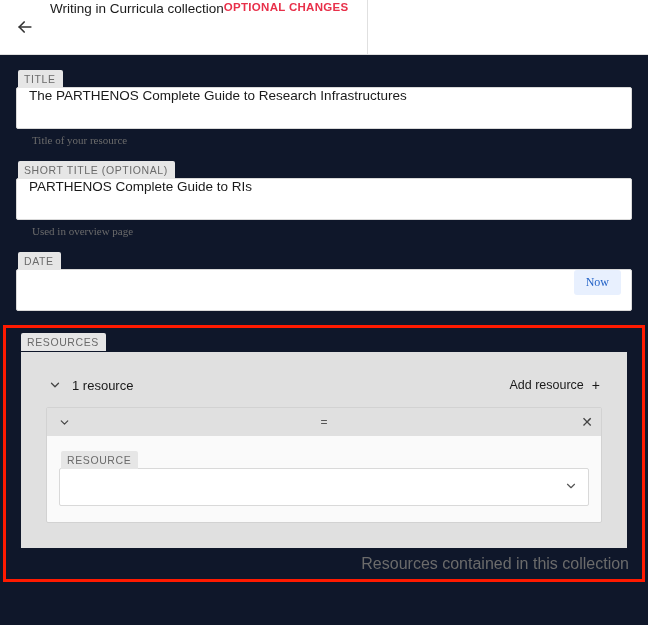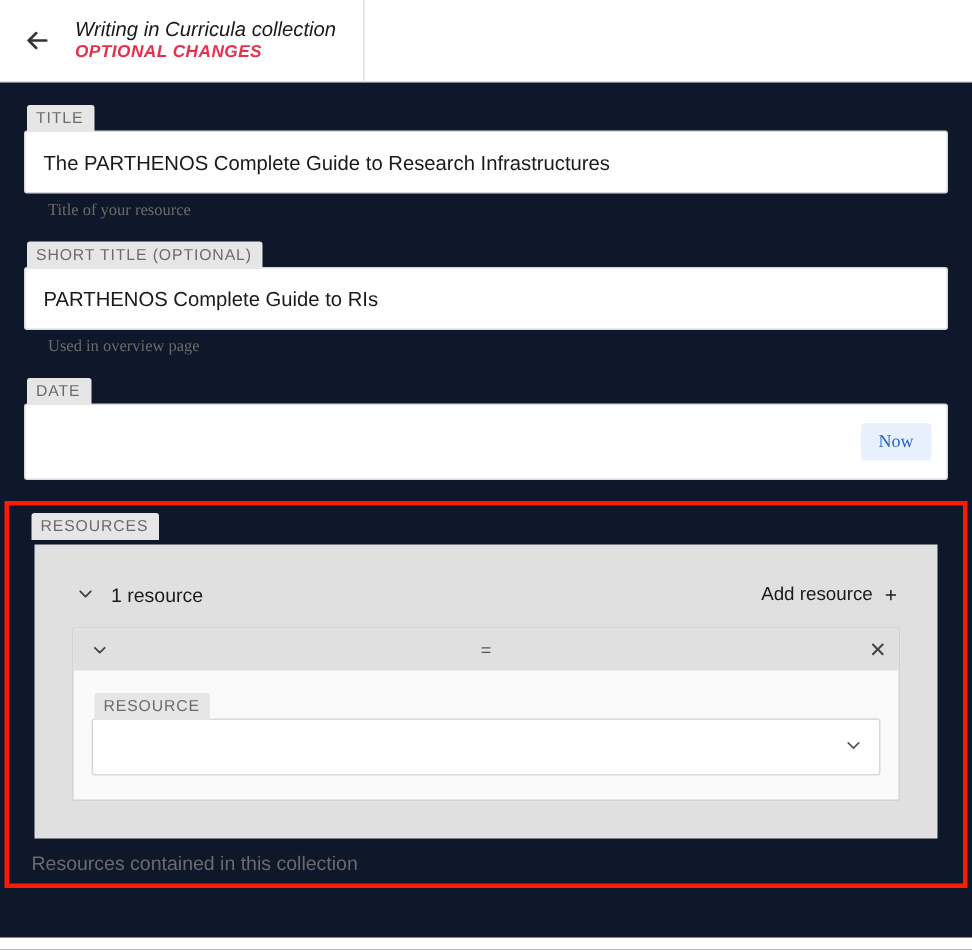--- a/index.html
+++ b/index.html
@@ -32,26 +32,25 @@
     display: flex;
     align-items: center;
     justify-content: center;
     cursor: pointer;
     color: #333;
   }
   .back-btn svg { display: block; }
   .header-titles {
     flex: 0 0 auto;
     display: flex;
-    flex-direction: column;
+    flex-direction: row;
     justify-content: center;
     padding-right: 18px;
     border-right: 1px solid #e0e0e0;
     height: 100%;
-    font-style: italic;
   }
   .header-title {
     font-size: 13.5px;
     color: #1a1a1a;
     line-height: 17px;
   }
   .header-subtitle {
     font-size: 11.5px;
     font-weight: bold;
     color: #e8304a;
@@ -94,22 +93,22 @@
     position: relative;
     z-index: 2;
     margin-left: 2px;
   }
   .field-box {
     background: #ffffff;
     border: 1px solid #d9d9d9;
     border-radius: 2px;
     min-height: 42px;
     display: flex;
-    align-items: flex-end;
-    padding: 12px 12px;
+    align-items: flex-start;
+    padding: 0 12px;
     font-size: 13.5px;
     color: #1a1a1a;
     margin-top: -1px;
   }
   .field-help {
     font-size: 11px;
     color: #6b6b6b;
     margin-top: 5px;
     margin-left: 16px;
     font-family: Liberation Serif, serif;
@@ -133,21 +132,21 @@
 
   
   .resources-wrap {
     position: relative;
     border: 3px solid #ff1a00;
     margin: 0 -13px;
     padding: 4px 13px 6px 13px;
   }
   .resources-panel {
     background: #e0e0e0;
-    border: 4px solid #0f172a;
+    border: 2px solid #0f172a;
     border-radius: 2px;
     margin-top: -1px;
     padding: 15px;
   }
   .resources-head {
     display: flex;
     align-items: center;
     height: 36px;
     padding: 0 12px 0 10px;
   }
@@ -214,24 +213,25 @@
     height: 38px;
     display: flex;
     align-items: center;
     padding: 0 10px;
     font-size: 13px;
     color: #1a1a1a;
     margin-top: -1px;
   }
   .select-caret { margin-left: auto; color: #555; }
   .resources-help {
-    font-size: 13px;
+    font-size: 16px;
     color: #6b6b6b;
     margin-top: 5px;
     margin-left: 2px;
+    text-align: right;
   }
   .bottom-strip {
     position: absolute;
     left: 0; right: 0; bottom: 0;
     height: 8px;
     background: #ffffff;
   }
 </style>
 </head>
 <body>

